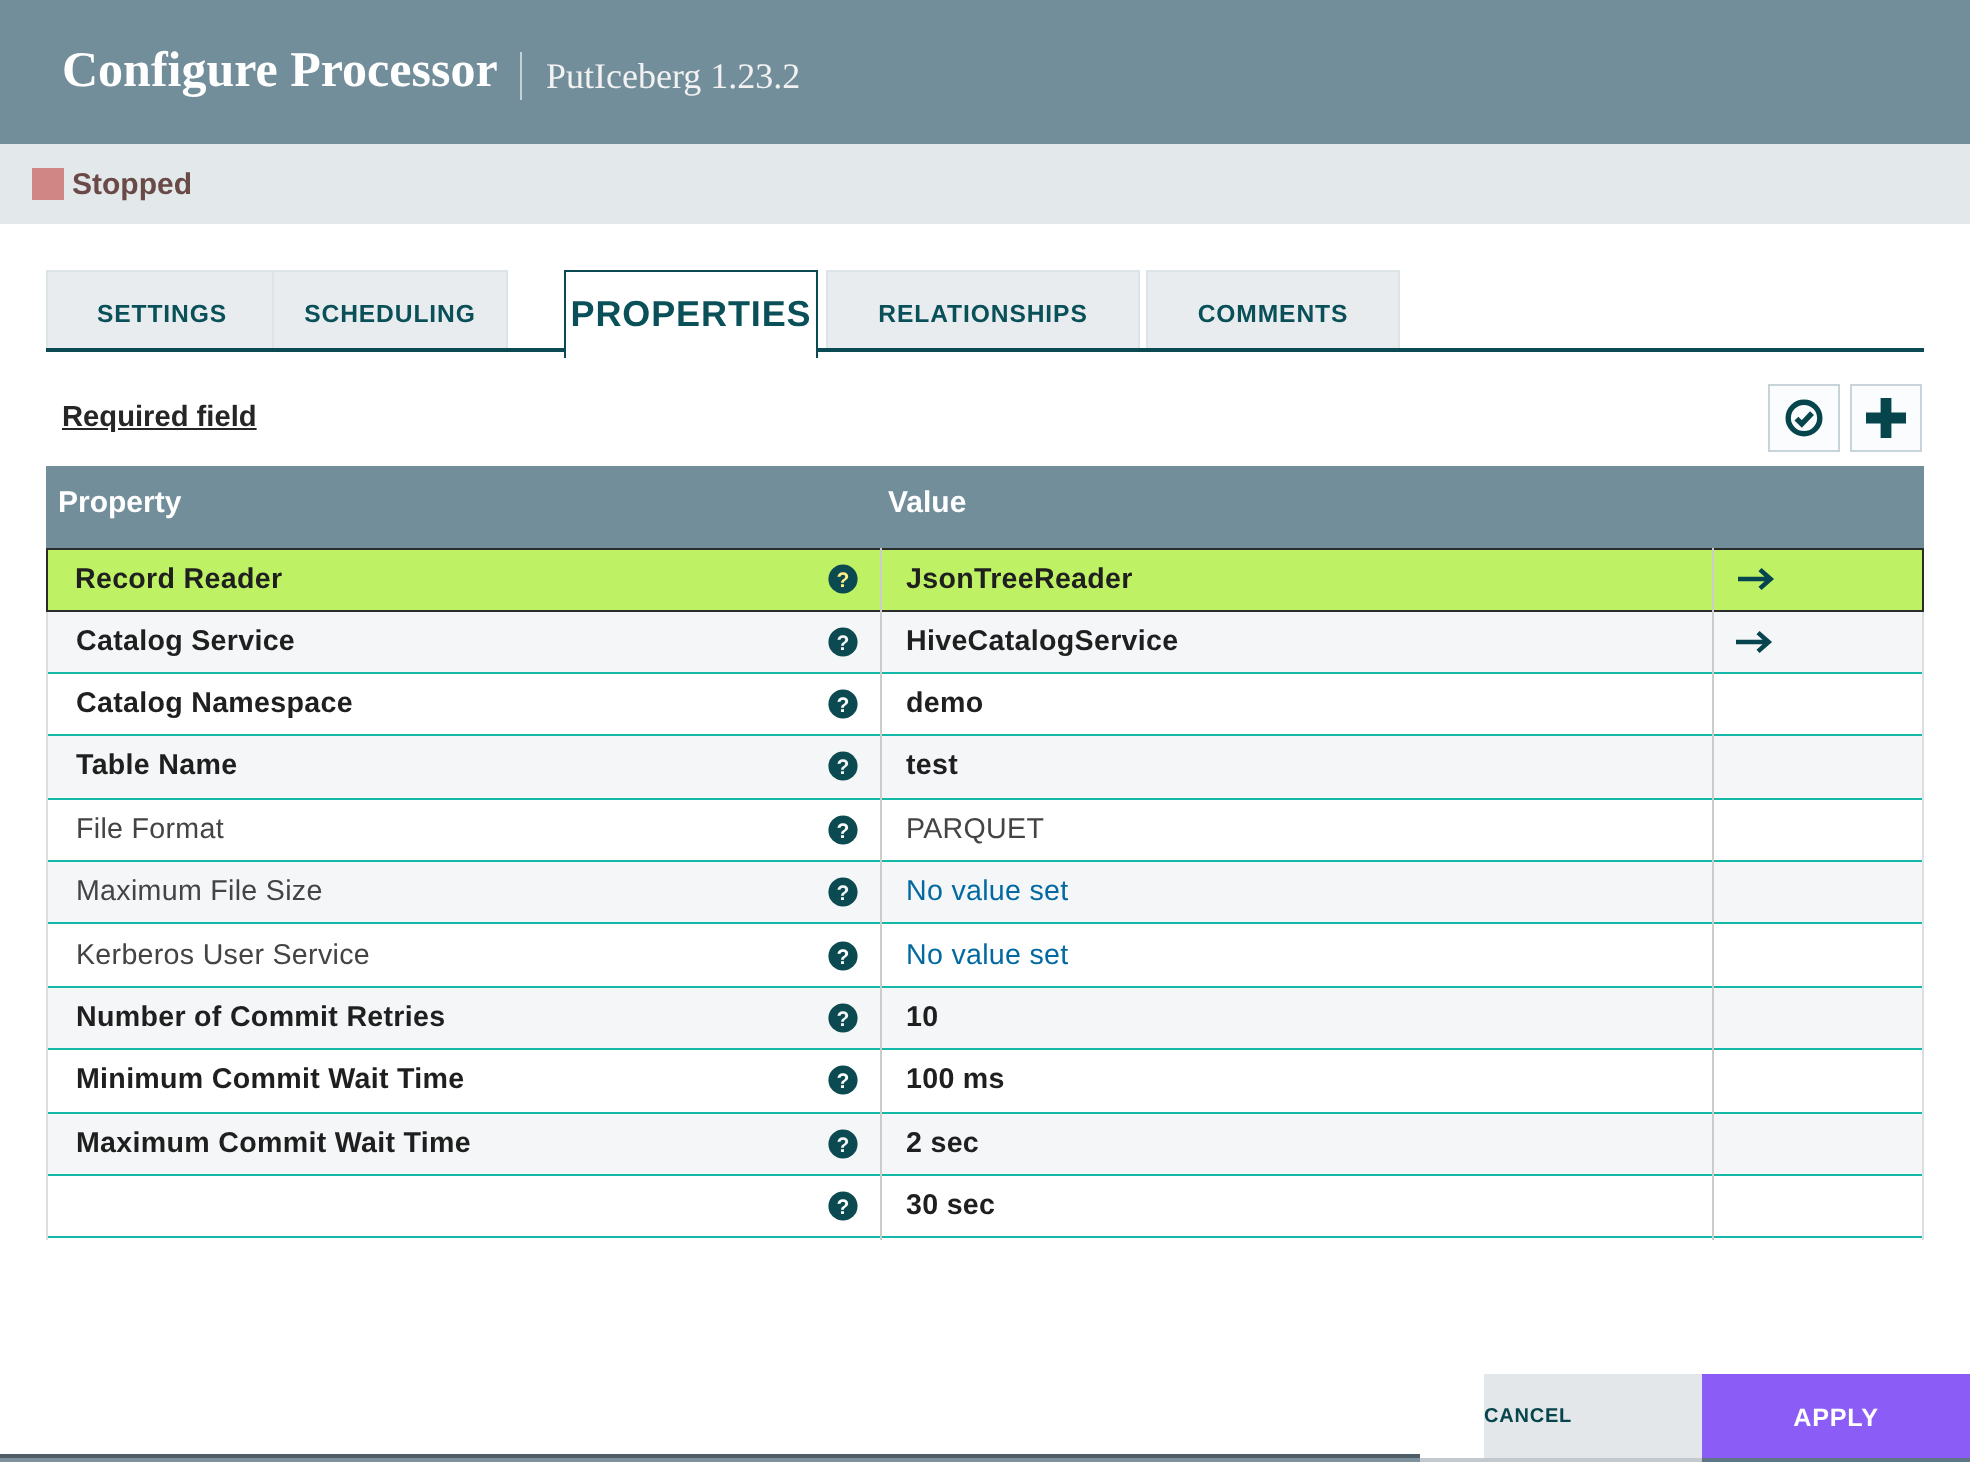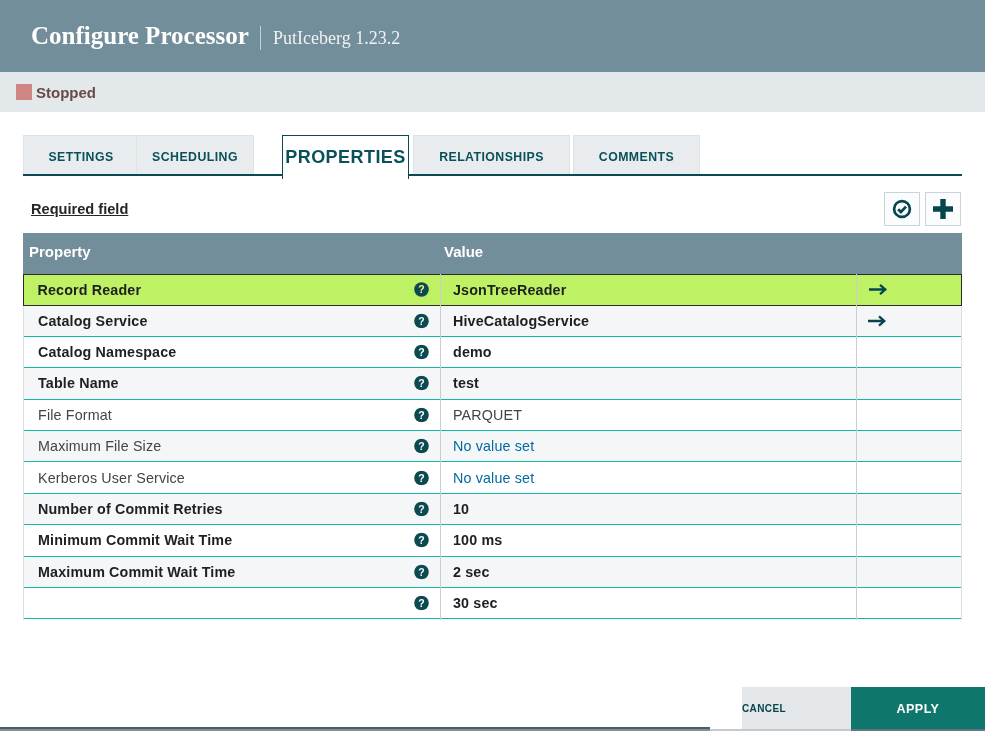--- a/index.html
+++ b/index.html
@@ -42,21 +42,21 @@
   .nv { color:#0369a1;text-align:right; }
   .alt { background:#f4f6f7; }
   .sep { border-bottom:1px solid #14b8a6; }
 
   #selrow { left:23px; top:273.5px; width:939px; height:32px; background:#bef264; border-top:1.8px solid #2b2b2b; border-bottom:1.6px solid #2b2b2b; border-left:1px solid #2b2b2b; border-right:1px solid #2b2b2b; font-size:14.3px; letter-spacing:0.15px; z-index:2; }
 
   .vline { width:1px; background:#cccccc; z-index:4; }
 
   
   #bcancel { left:710px; top:687px; width:141px; height:44px; background:#e3e7ea; color:#07454d; font-size:10px; font-weight:bold; letter-spacing:0.4px; line-height:44px;margin-left:32px; }
-  #bapply { left:851px; top:687px; width:134px; height:44px; background:#0f766e; color:#ffffff; font-size:12.6px; font-weight:bold; letter-spacing:0.4px; text-align:center; line-height:44px; }
+  #bapply { left:851px; top:687px; width:134px; height:44px; background:#8b5cf6; color:#ffffff; font-size:12.6px; font-weight:bold; letter-spacing:0.4px; text-align:center; line-height:44px; }
 
   #botline1 { left:0; top:727px; width:710px; height:2px; background:#4e5d66; }
   #botline2 { left:0; top:729px; width:710px; height:2px; background:#7e919c; }
   #botline3 { left:710px; top:729px; width:141px; height:2px; background:#c3c9cc; }
   #botline4 { left:851px; top:729px; width:134px; height:2px; background:#5f7684; }
 </style>
 </head>
 <body>
   <div class="abs" id="hdr"></div>
   <div class="abs" id="title">Configure Processor</div>

